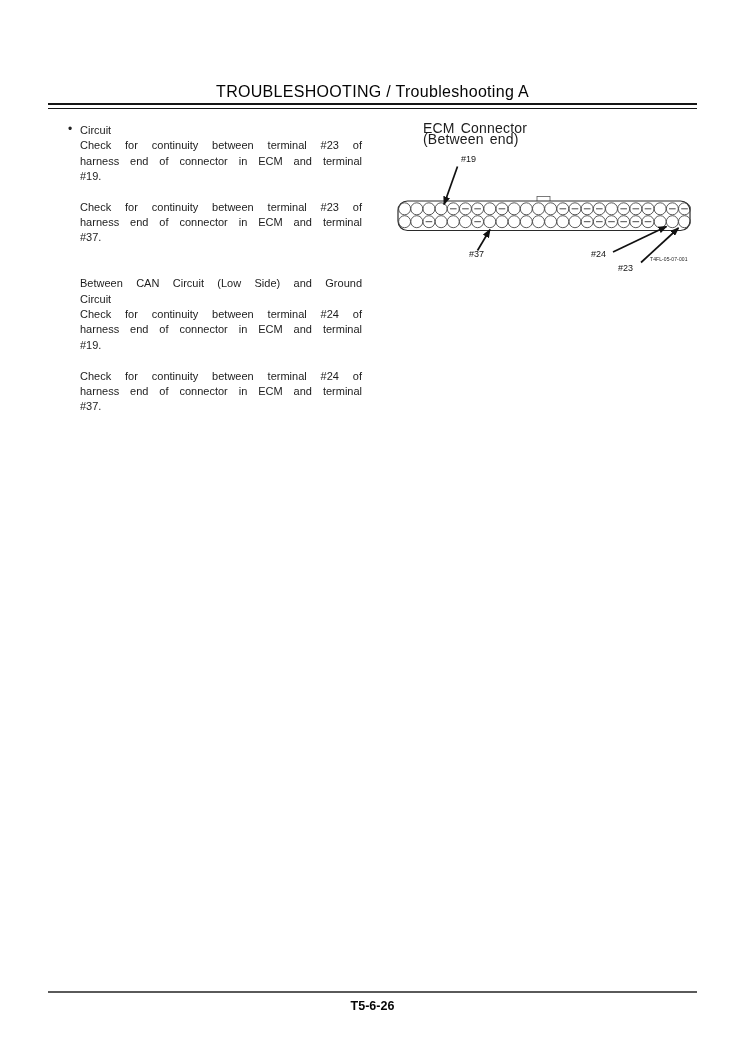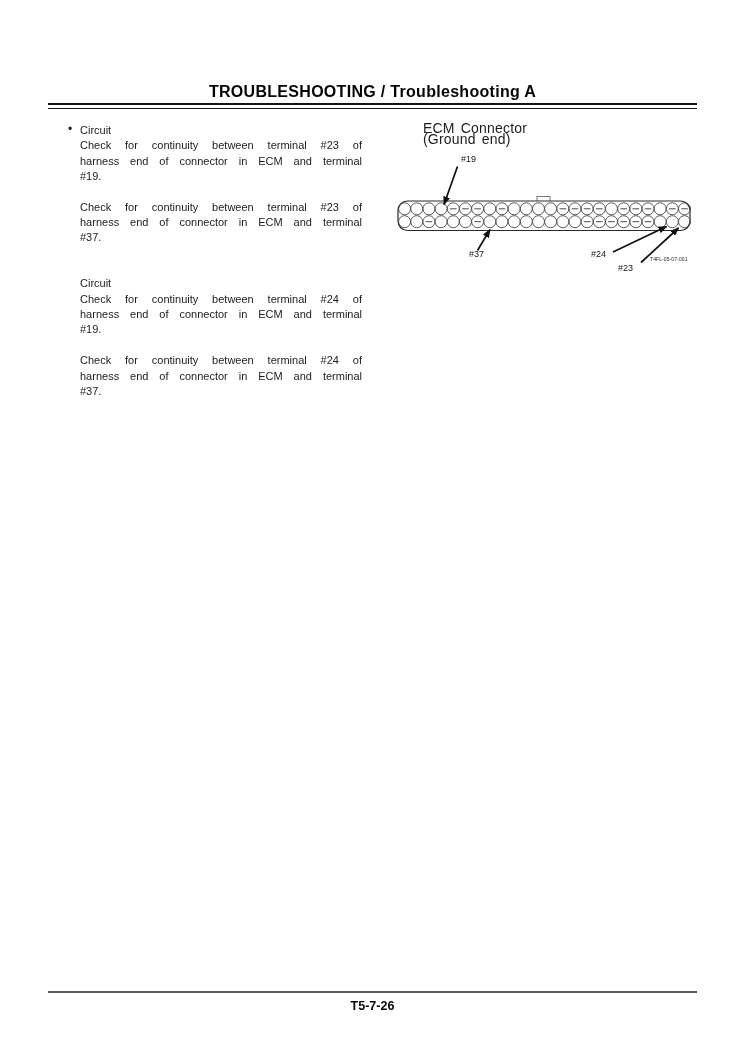--- a/index.html
+++ b/index.html
@@ -2,21 +2,21 @@
 <html><head>
 <meta charset="utf-8">
 <style>
   html,body{margin:0;padding:0;background:#ffffff;}
   .page{
     position:relative;width:745px;height:1060px;background:#ffffff;
     font-family:"Liberation Sans", sans-serif;color:#1a1a1a;overflow:hidden;
   }
   .header-title{
     position:absolute;left:48px;top:83px;width:649px;text-align:center;
-    font-size:16px;font-weight:bold;letter-spacing:.3px;color:#050505;white-space:nowrap;
+    font-size:16px;font-weight:normal;letter-spacing:.3px;color:#050505;white-space:nowrap;
   }
   .double-rule{
     position:absolute;left:48px;top:103px;width:649px;height:2.5px;
     border-top:2.2px solid #151515;border-bottom:1.2px solid #151515;
   }
   .bullet{
     position:absolute;left:68px;top:122px;font-size:12px;line-height:15.35px;color:#222;
   }
   .text-col{
     position:absolute;left:80px;top:123px;width:282px;
@@ -54,33 +54,34 @@
       <div class="bline">Circuit</div>
       <div class="bline j">Check for continuity between terminal #23 of</div>
       <div class="bline j">harness end of connector in ECM and terminal</div>
       <div class="bline">#19.</div>
       <div class="bline">&nbsp;</div>
       <div class="bline j">Check for continuity between terminal #23 of</div>
       <div class="bline j">harness end of connector in ECM and terminal</div>
       <div class="bline">#37.</div>
       <div class="bline">&nbsp;</div>
       <div class="bline">&nbsp;</div>
+      <div class="bline j">Between CAN Circuit (Low Side) and Ground</div>
       <div class="bline">Circuit</div>
       <div class="bline j">Check for continuity between terminal #24 of</div>
       <div class="bline j">harness end of connector in ECM and terminal</div>
       <div class="bline">#19.</div>
       <div class="bline">&nbsp;</div>
       <div class="bline j">Check for continuity between terminal #24 of</div>
       <div class="bline j">harness end of connector in ECM and terminal</div>
       <div class="bline">#37.</div>
     </div>
 
   <div class="diagram-title">
     <div>ECM Connector</div>
-    <div>(Ground end)</div>
+    <div>(Between end)</div>
   </div>
 
   <svg class="diagram-svg" width="745" height="300" viewBox="0 0 745 300" id="connector-svg">
       <defs>
         <marker id="ah" markerWidth="9" markerHeight="7" refX="8" refY="3.5" orient="auto" markerUnits="userSpaceOnUse">
           <path d="M0,0 L9,3.5 L0,7 z" fill="#111111"></path>
         </marker>
       </defs>
       <rect x="537" y="196.5" width="13" height="5.5" fill="#ffffff" stroke="#5a5a5a" stroke-width="0.8"></rect>
       <rect x="398" y="201" width="292" height="29.5" rx="9.5" ry="9.5" fill="#ffffff" stroke="#2a2a2a" stroke-width="1.2"></rect>
@@ -159,15 +160,15 @@
       <text x="469" y="257" font-size="9px" fill="#151515" font-family="&quot;Liberation Sans&quot;, sans-serif">#37</text>
       <line x1="613" y1="252" x2="666.5" y2="226.5" stroke="#111111" stroke-width="1.7" marker-end="url(#ah)"></line>
       <text x="591" y="257" font-size="9px" fill="#151515" font-family="&quot;Liberation Sans&quot;, sans-serif">#24</text>
       <line x1="641" y1="262.5" x2="678.5" y2="228" stroke="#111111" stroke-width="1.7" marker-end="url(#ah)"></line>
       <text x="618" y="271" font-size="9px" fill="#151515" font-family="&quot;Liberation Sans&quot;, sans-serif">#23</text>
     </svg>
 
   <div class="part-number">T4FL-05-07-001</div>
 
   <div class="footer-rule"></div>
-  <div class="footer-page">T5-7-26</div>
+  <div class="footer-page">T5-6-26</div>
 
 </div>
 
 </body></html>

